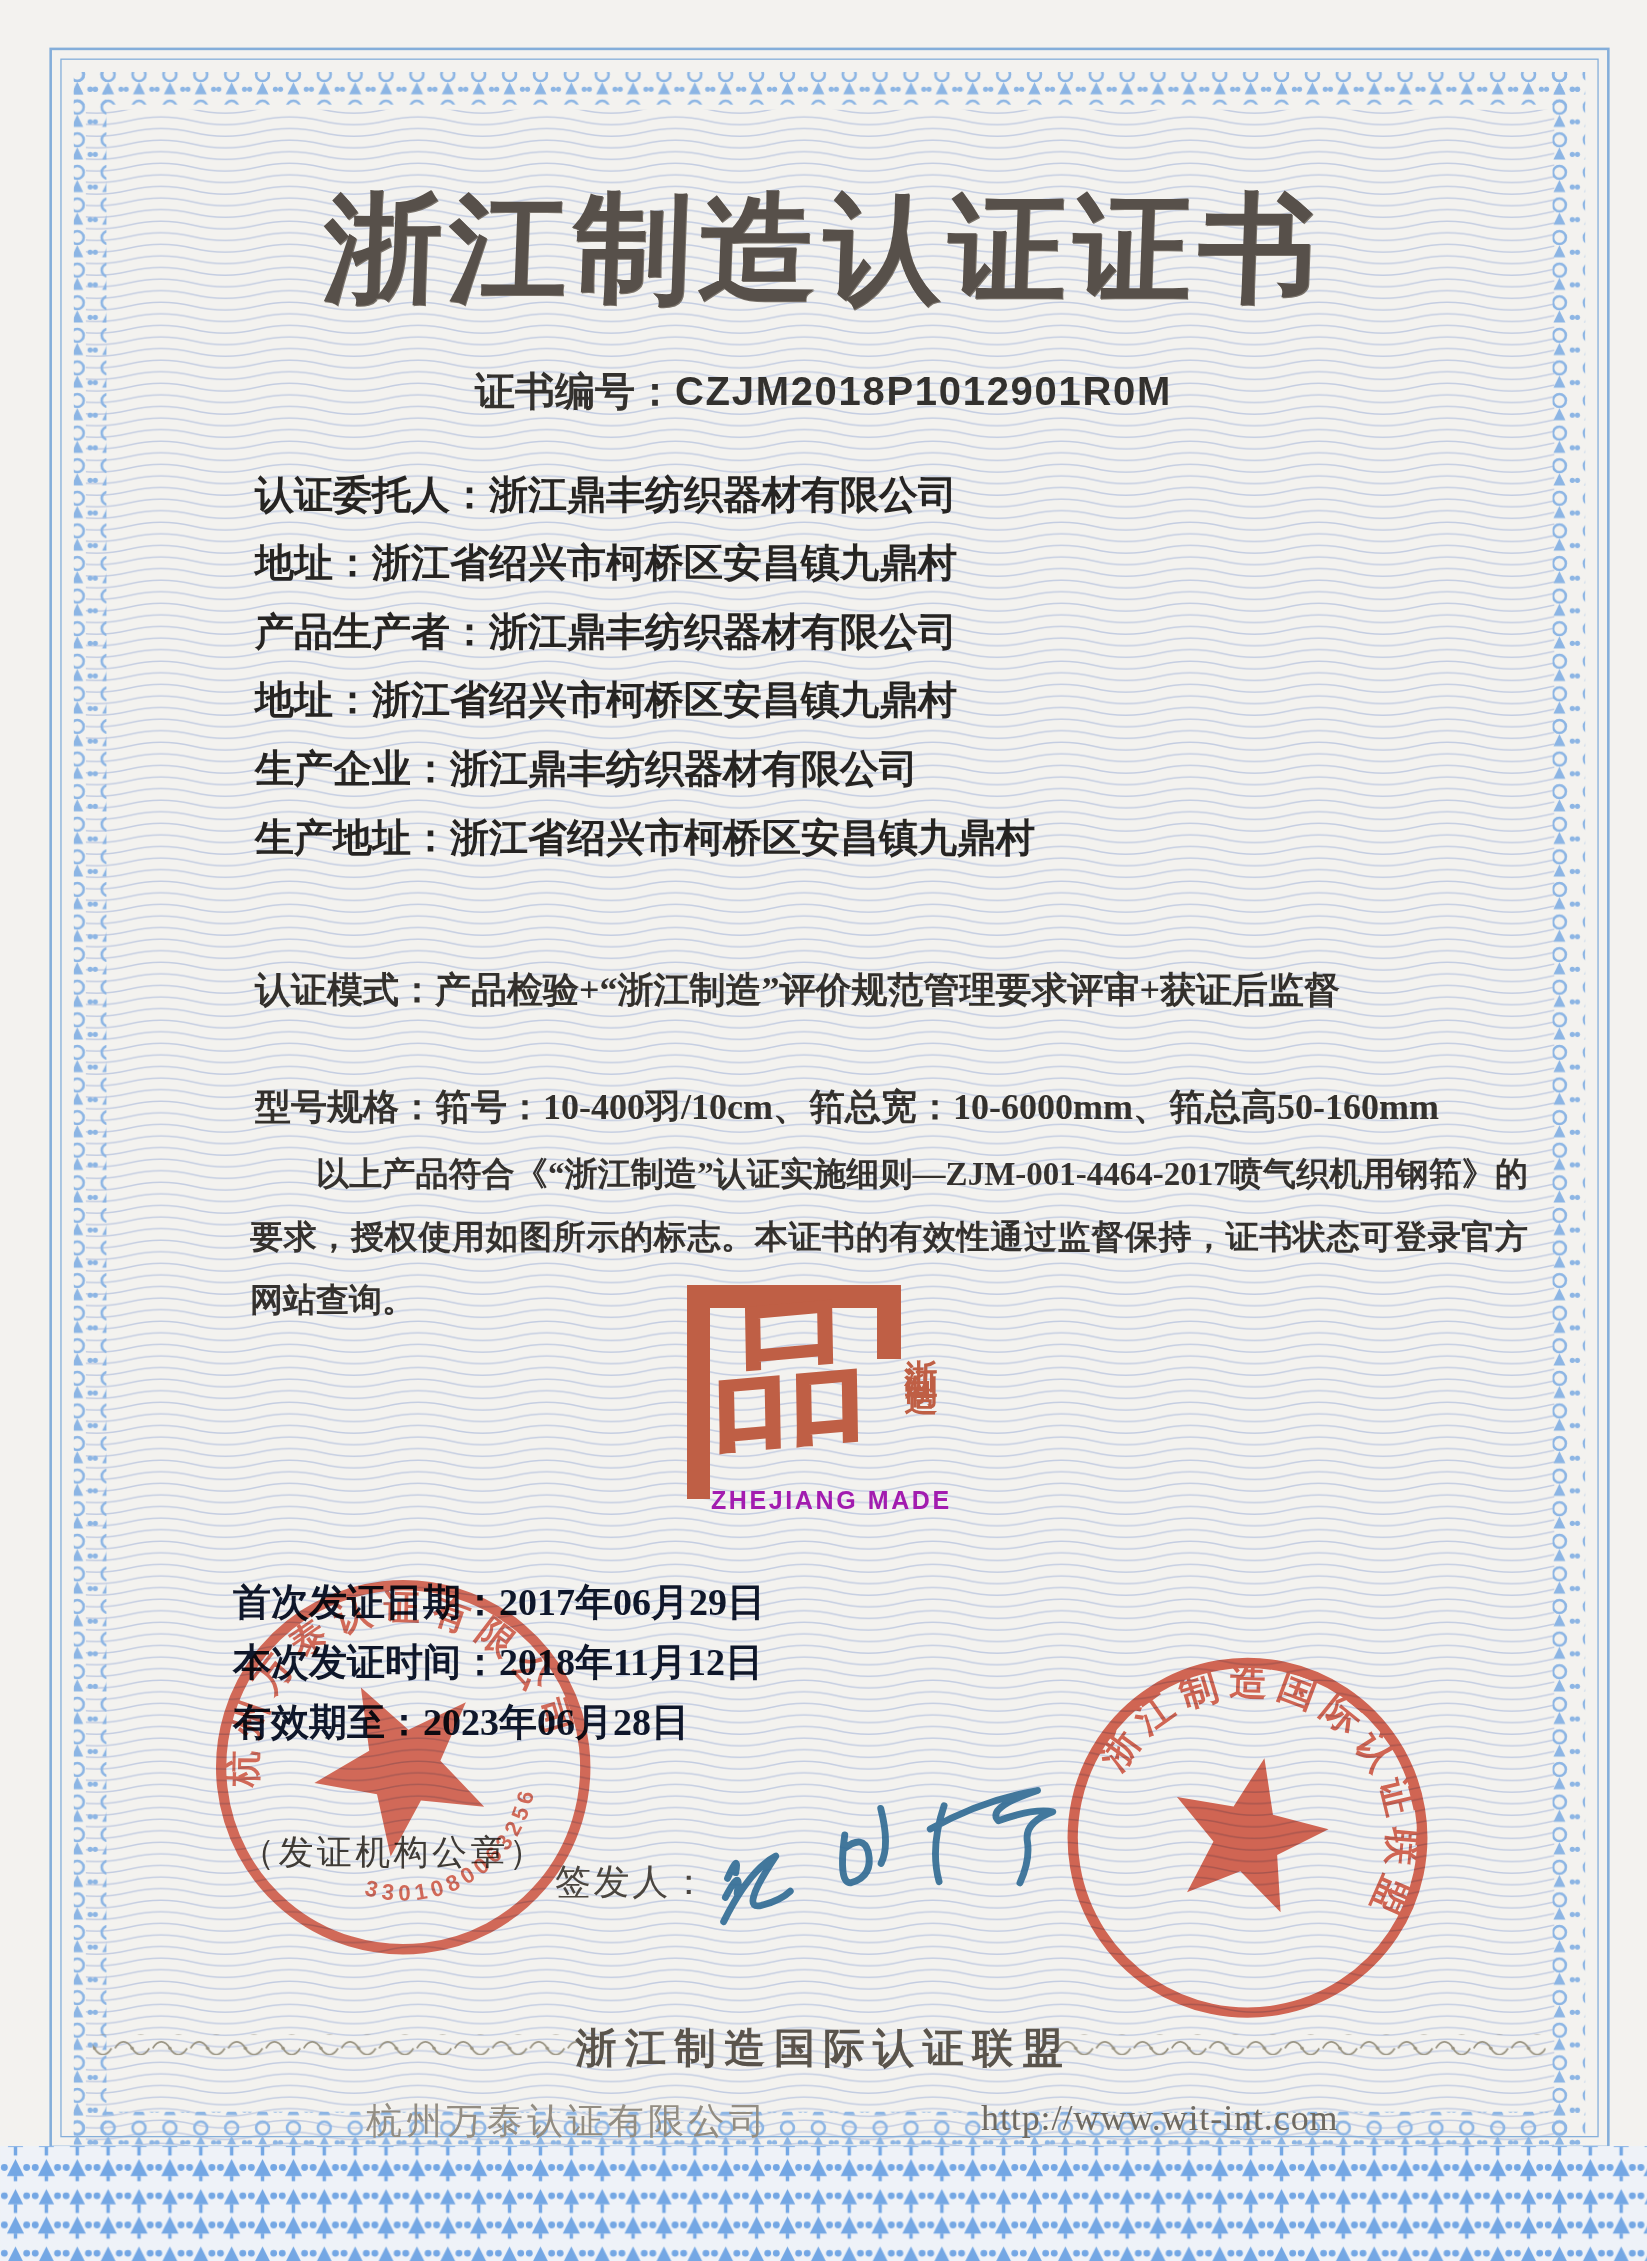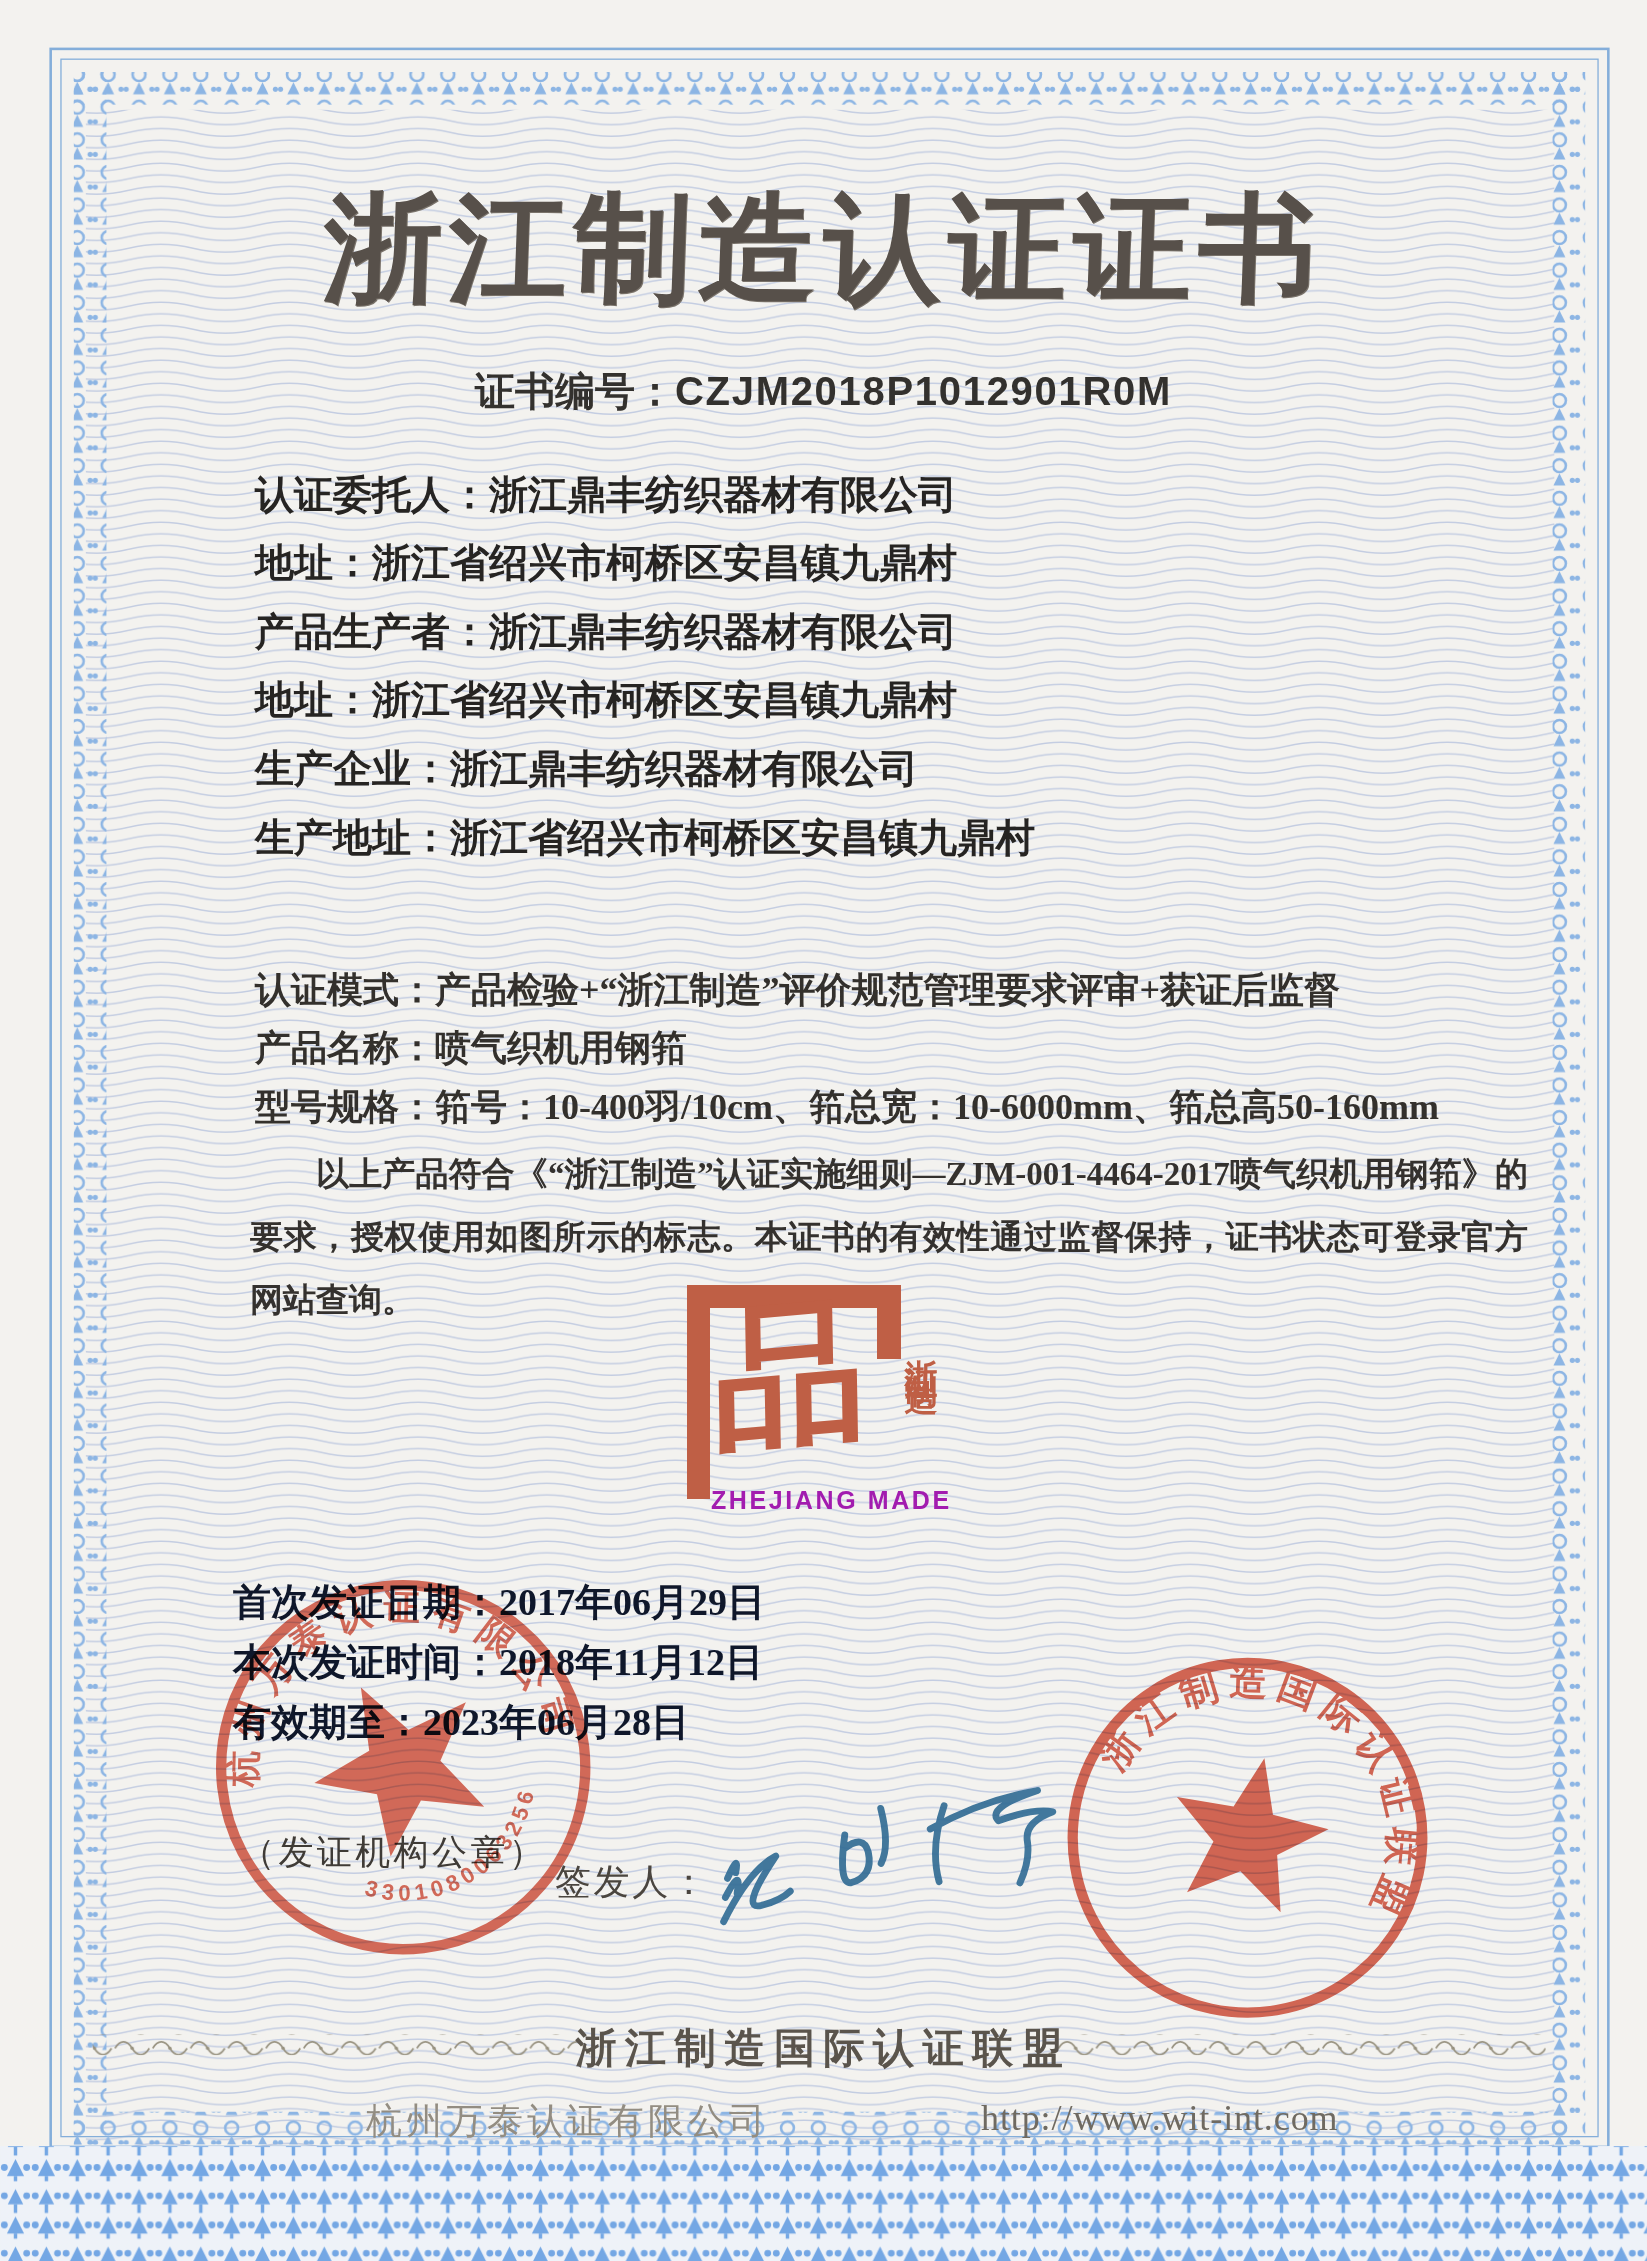--- a/index.html
+++ b/index.html
@@ -85,21 +85,20 @@
   </div>
 
   <div class="layer frow" style="top:468px"><span>认证委托人：</span><span>浙江鼎丰纺织器材有限公司</span></div>
   <div class="layer frow" style="top:536px"><span>地址：</span><span>浙江省绍兴市柯桥区安昌镇九鼎村</span></div>
   <div class="layer frow" style="top:605px"><span>产品生产者：</span><span>浙江鼎丰纺织器材有限公司</span></div>
   <div class="layer frow" style="top:673px"><span>地址：</span><span>浙江省绍兴市柯桥区安昌镇九鼎村</span></div>
   <div class="layer frow" style="top:742px"><span>生产企业：</span><span>浙江鼎丰纺织器材有限公司</span></div>
   <div class="layer frow" style="top:811px"><span>生产地址：</span><span>浙江省绍兴市柯桥区安昌镇九鼎村</span></div>
 
   <div class="layer srow" style="top:966px"><span>认证模式：</span><span>产品检验+“浙江制造”评价规范管理要求评审+获证后监督</span></div>
-  <div class="layer srow" style="top:1024px"><span>产品名称：</span><span>喷气织机用钢筘</span></div>
   <div class="layer srow" style="top:1083px"><span>型号规格：</span><span>筘号：10-400羽/10cm、筘总宽：10-6000mm、筘总高50-160mm</span></div>
 
   <p class="layer statement">以上产品符合《“浙江制造”认证实施细则—ZJM-001-4464-2017喷气织机用钢筘》的要求，授权使用如图所示的标志。本证书的有效性通过监督保持，证书状态可登录官方网站查询。</p>
 
   <div class="layer logo">
     <div class="bar" style="left:1.7px;top:5.1px;width:214px;height:23px"></div>
     <div class="bar" style="left:192px;top:5.1px;width:24px;height:74px"></div>
     <div class="bar" style="left:1.7px;top:5.1px;width:23px;height:214px"></div>
     <div class="mark">品</div>
     <div class="side">浙江制造</div>

